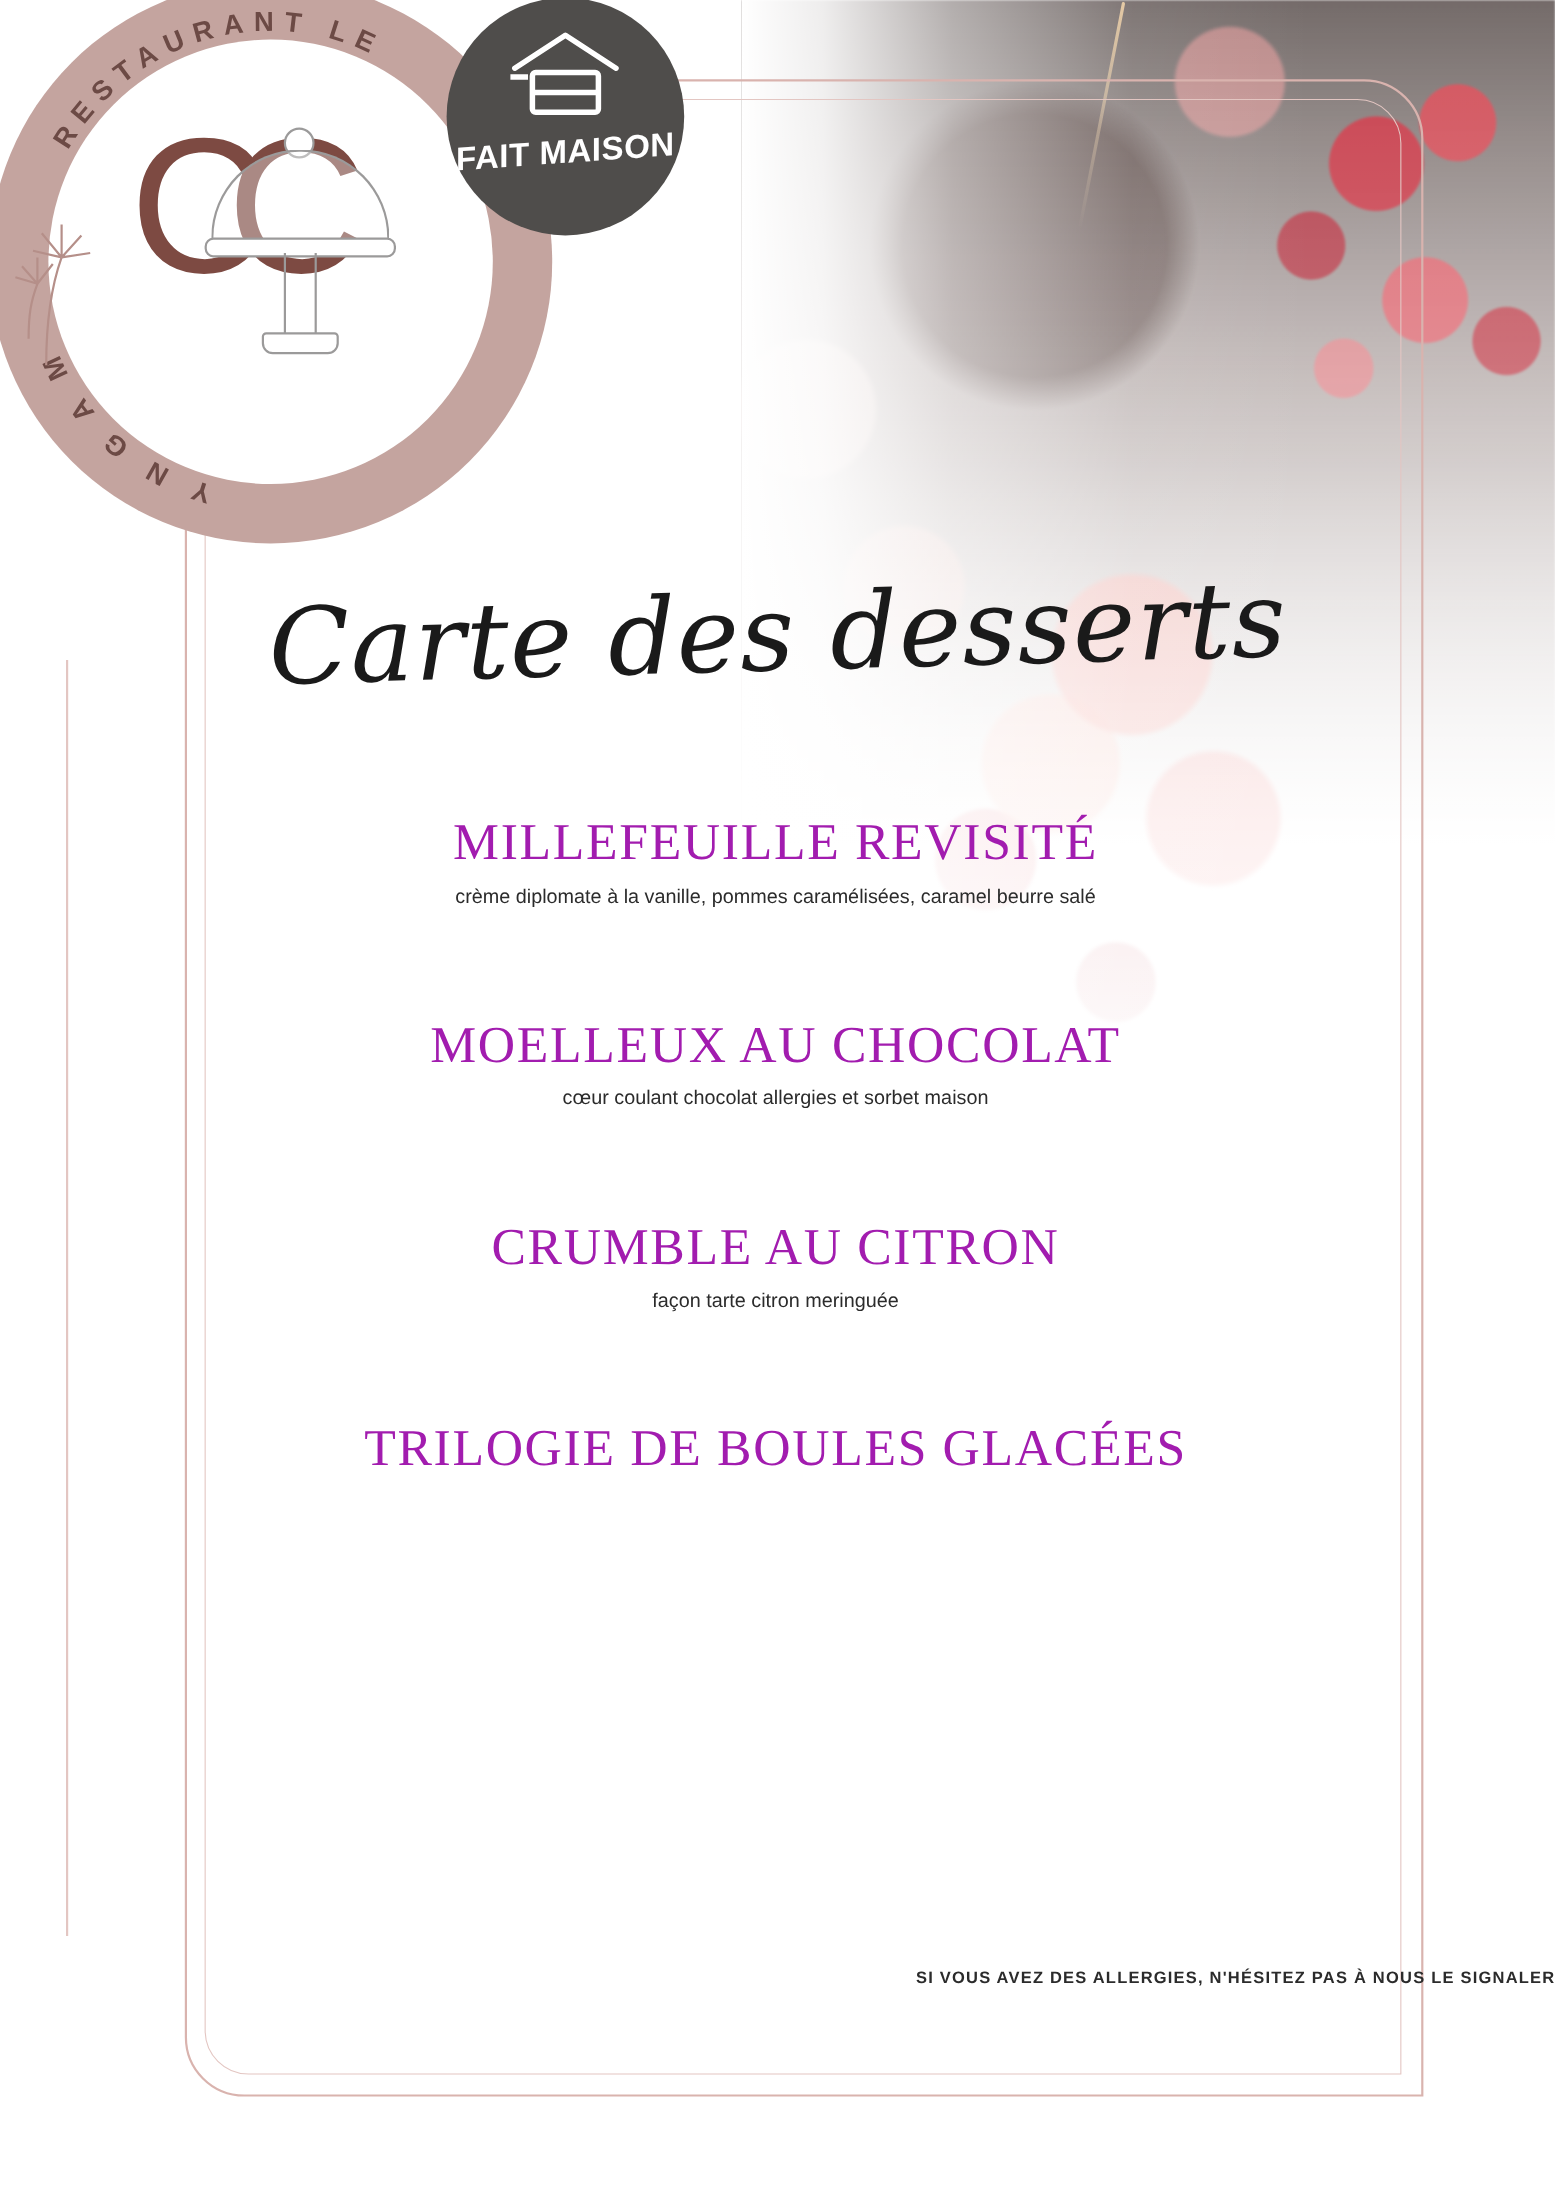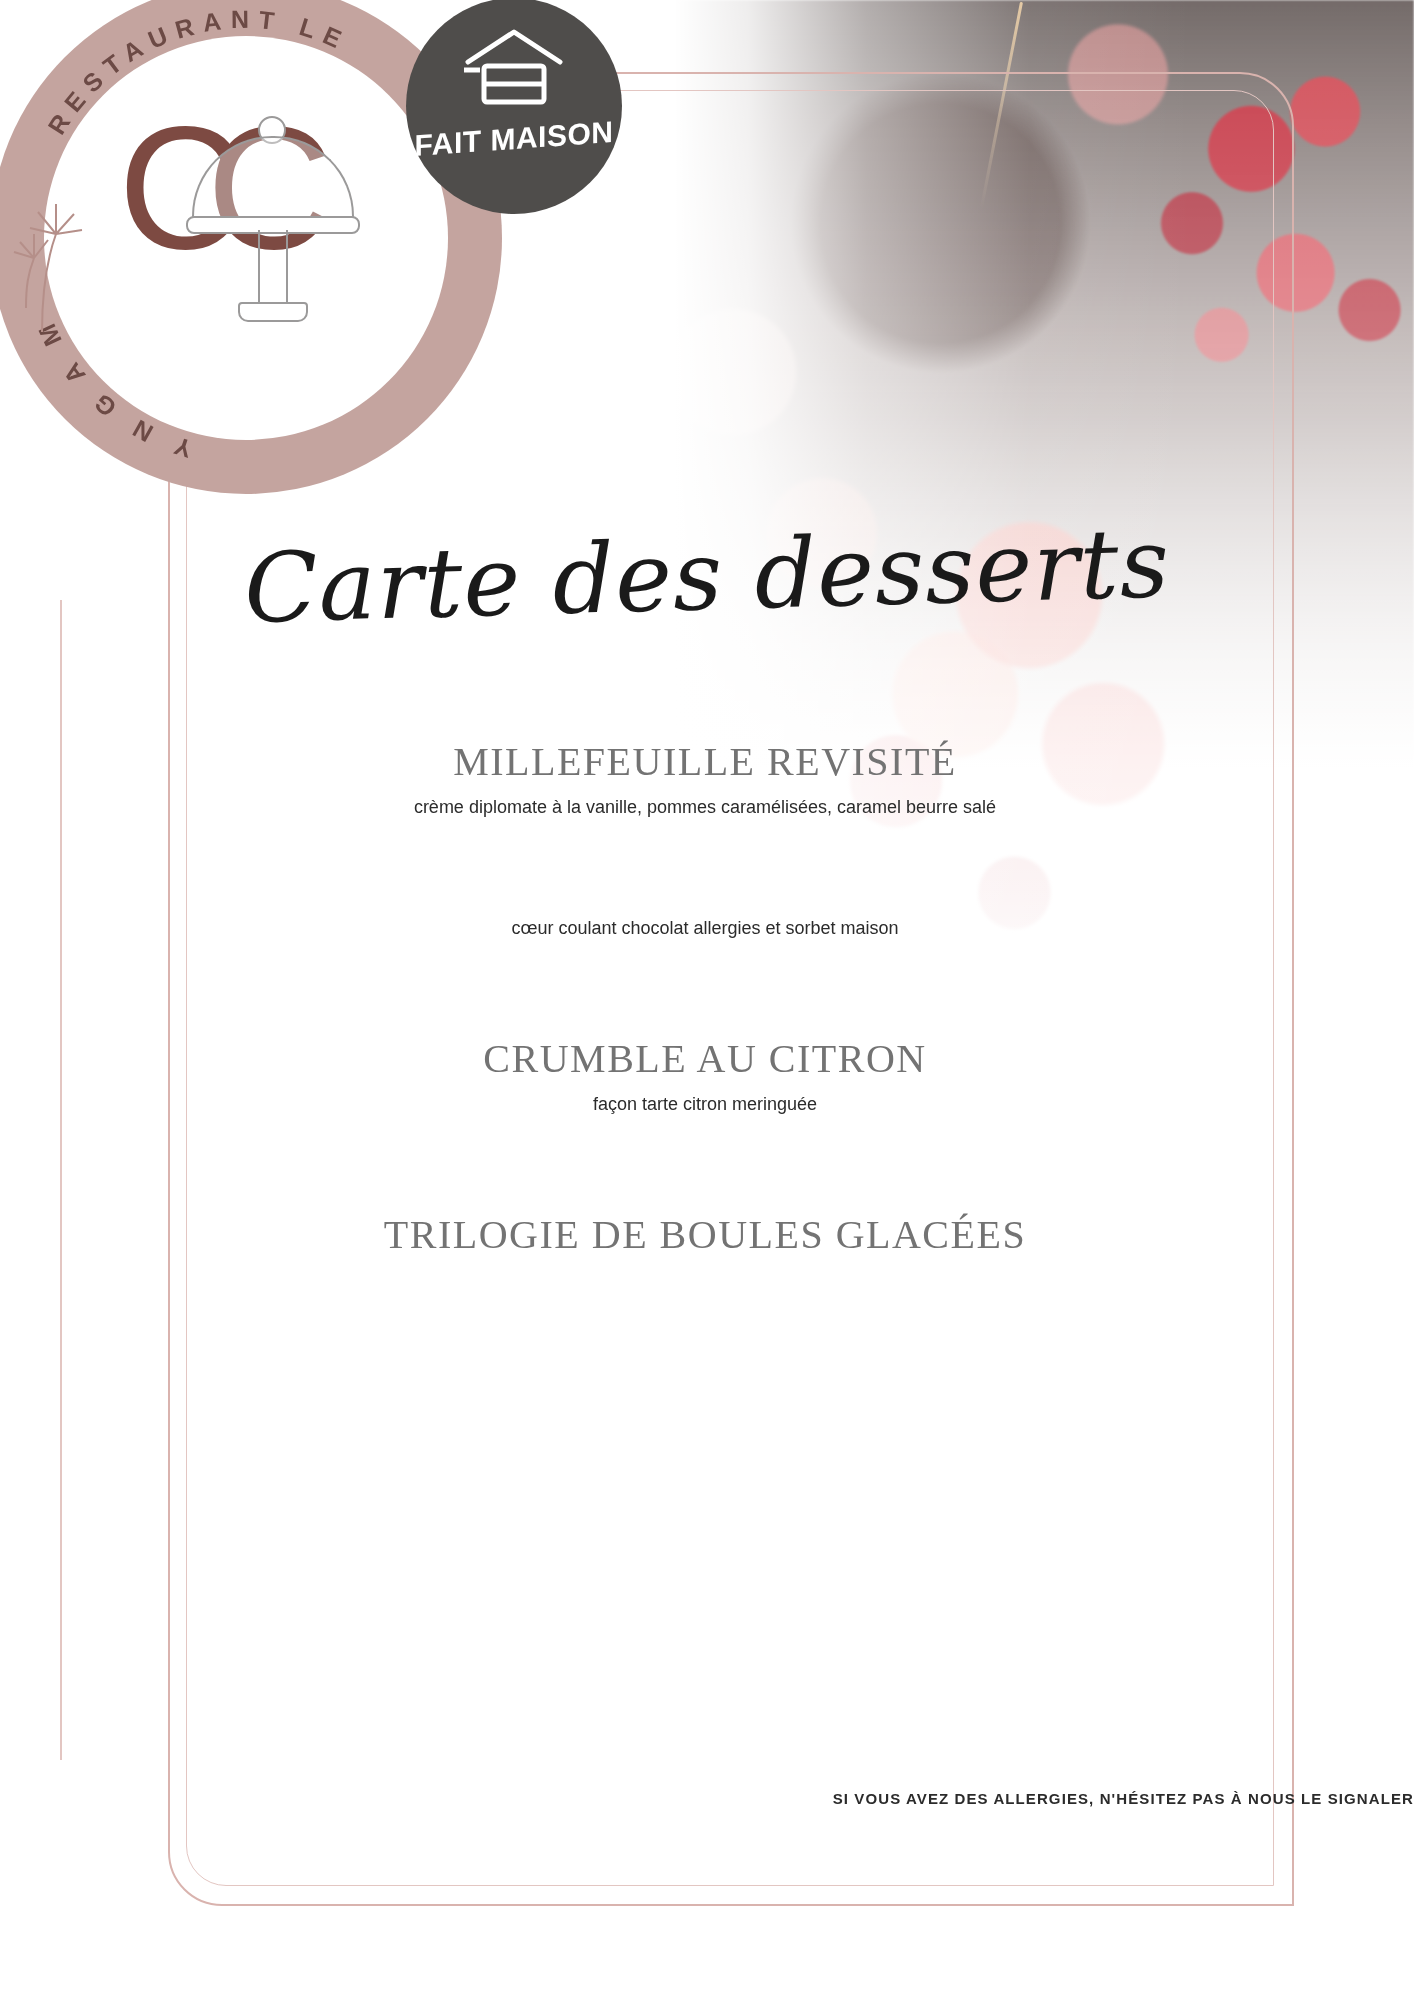--- a/index.html
+++ b/index.html
@@ -265,22 +265,22 @@
     left: 230px;
     top: 740px;
     width: 950px;
     z-index: 5;
     text-align: center;
   }
   .item { margin-bottom: 96px; }
   .item:last-of-type { margin-bottom: 0; margin-top: 24px; }
   .item-name {
     font-family: "Liberation Serif", serif;
-    font-size: 40px;
-    color: #737373;
+    font-size: 47px;
+    color: #a21caf;
     letter-spacing: 1.5px;
     text-transform: uppercase;
     line-height: 1.12;
     font-variant: small-caps;
   }
   .item-desc {
     margin-top: 10px;
     font-family: "Liberation Sans", sans-serif;
     font-size: 18px;
     color: #2b2b2b;
@@ -367,20 +367,21 @@
 </div>
 
 <div class="title">Carte des desserts</div>
 
 <div class="menu">
   <div class="item">
     <div class="item-name">Millefeuille revisité</div>
     <div class="item-desc">crème diplomate à la vanille, pommes caramélisées, caramel beurre salé</div>
   </div>
   <div class="item">
+    <div class="item-name">Moelleux au chocolat</div>
     <div class="item-desc">cœur coulant chocolat allergies et sorbet maison</div>
   </div>
   <div class="item">
     <div class="item-name">Crumble au citron</div>
     <div class="item-desc">façon tarte citron meringuée</div>
   </div>
   <div class="item">
     <div class="item-name">Trilogie de boules glacées</div>
     <div class="item-desc"></div>
   </div>

